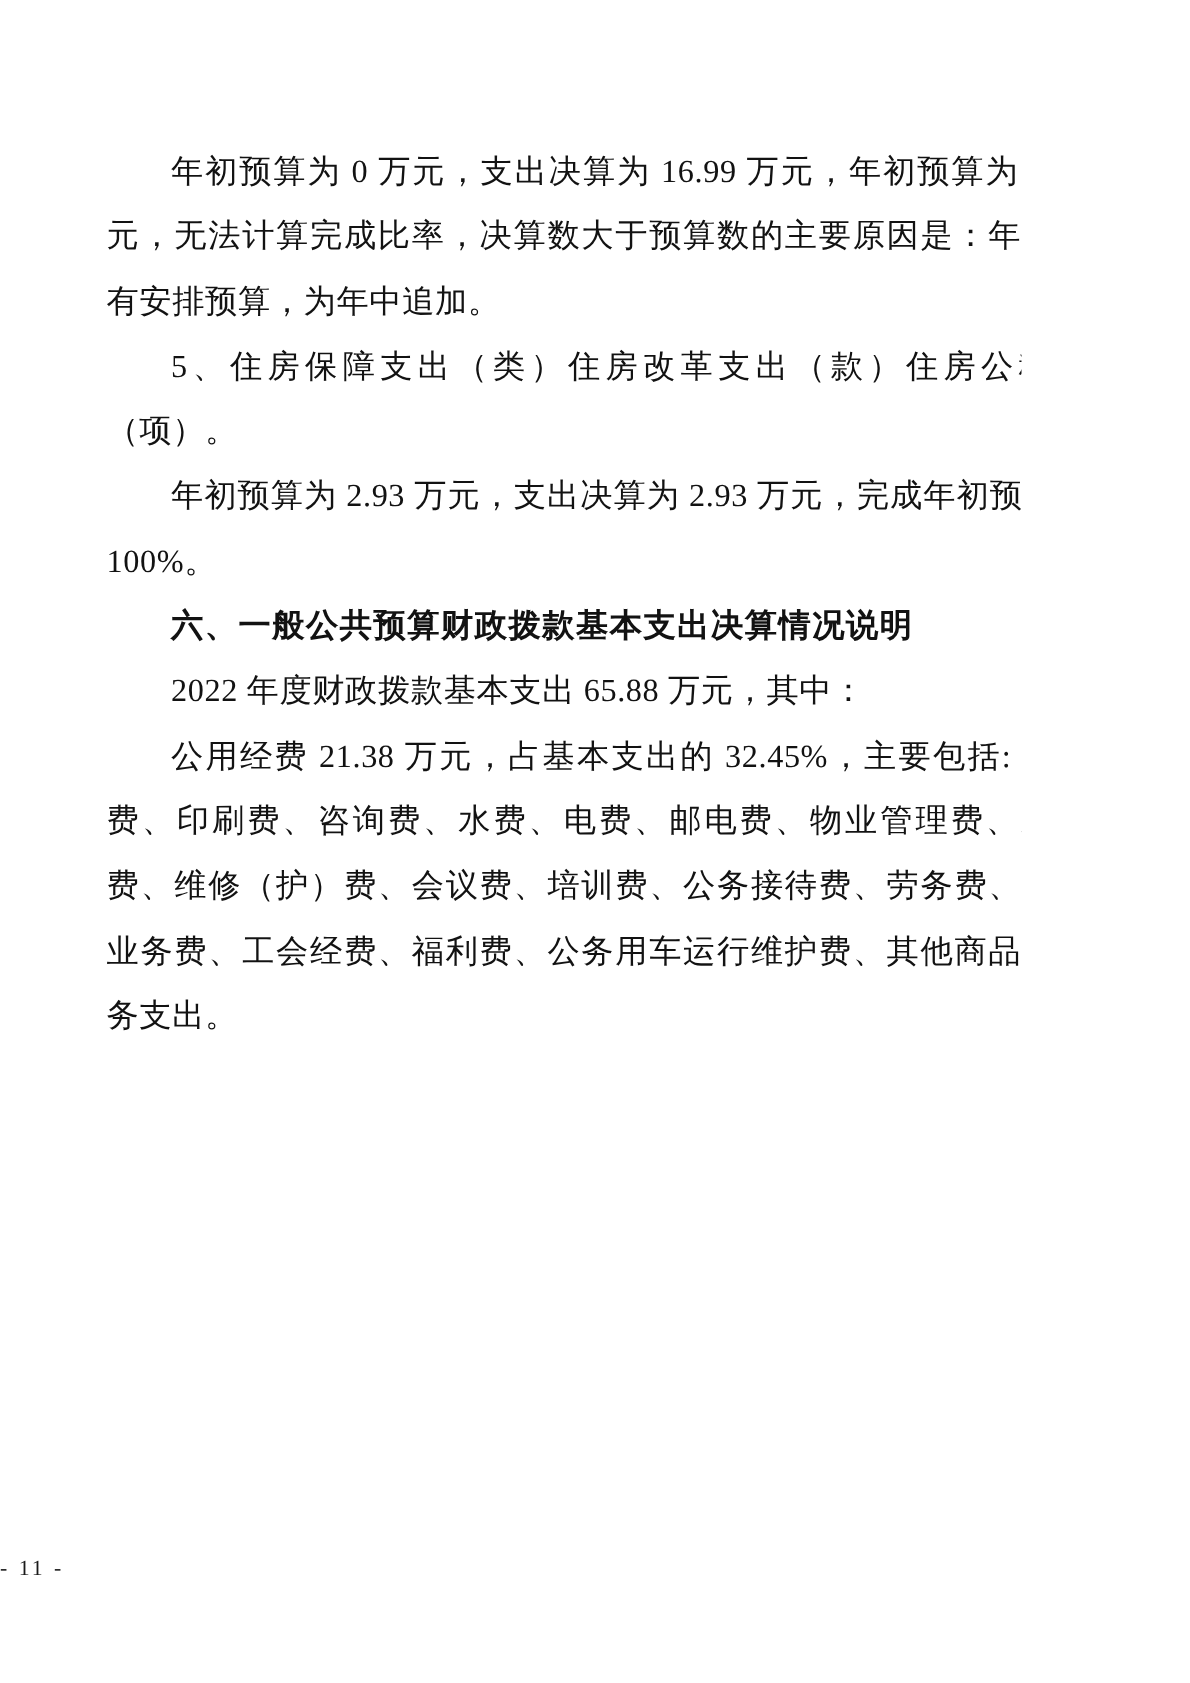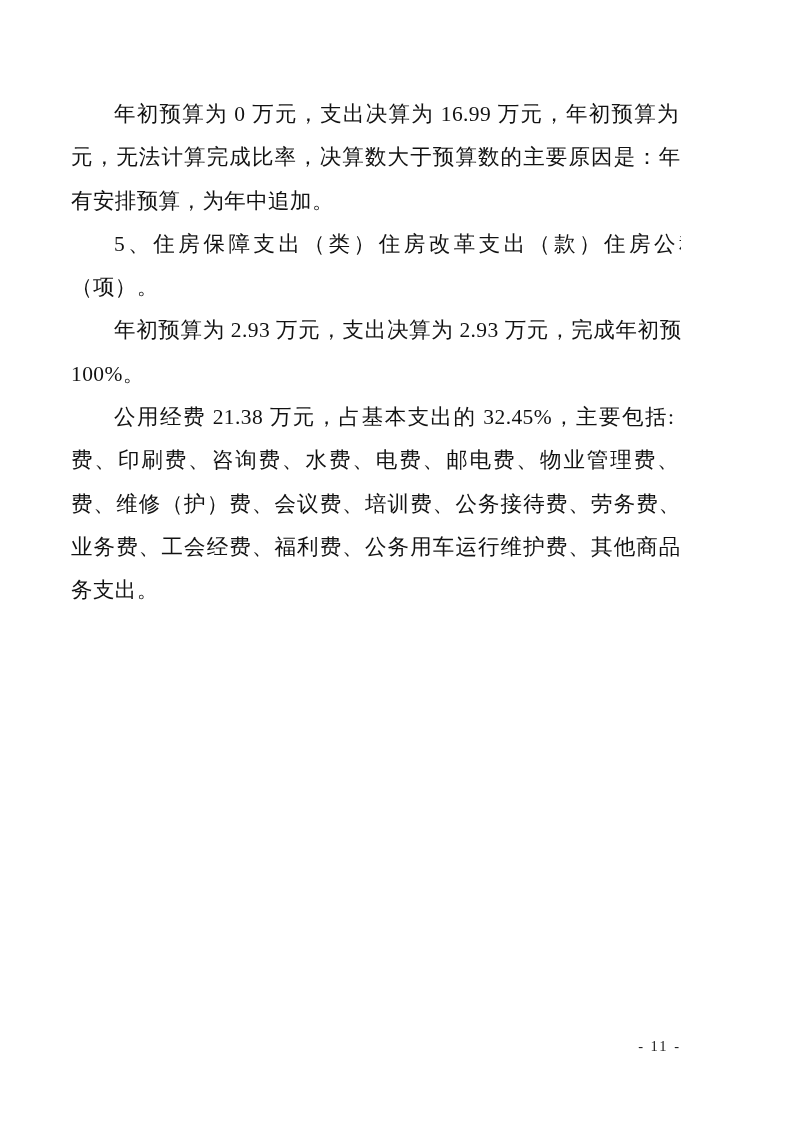--- a/index.html
+++ b/index.html
@@ -34,32 +34,34 @@
   }
   .para.heading {
     font-weight: bold;
     letter-spacing: 1px;
   }
   .footer {
     position: absolute;
     left: 0;
     right: 0;
     top: 1038px;
-    text-align: right;
+    text-align: left;
     font-size: 14.5px;
     letter-spacing: 2px;
     color: #1a1a1a;
     font-family: "Liberation Serif", "DejaVu Serif", serif;
   }
 </style>
 </head>
 <body>
 
 <div class="page">
   <div class="content">
     <p class="para">年初预算为 0 万元，支出决算为 16.99 万元，年初预算为 0 万元，无法计算完成比率，决算数大于预算数的主要原因是：年初没有安排预算，为年中追加。</p>
     <p class="para">5、住房保障支出（类）住房改革支出（款）住房公积金（项）。</p>
     <p class="para">年初预算为 2.93 万元，支出决算为 2.93 万元，完成年初预算的 100%。</p>
+    <p class="para heading">六、一般公共预算财政拨款基本支出决算情况说明</p>
+    <p class="para">2022 年度财政拨款基本支出 65.88 万元，其中：</p>
     <p class="para">公用经费 21.38 万元，占基本支出的 32.45%，主要包括: 办公费、印刷费、咨询费、水费、电费、邮电费、物业管理费、差旅费、维修（护）费、会议费、培训费、公务接待费、劳务费、委托业务费、工会经费、福利费、公务用车运行维护费、其他商品和服务支出。</p>
   </div>
 
   <div class="footer">- 11 -</div>
 </div>
 
 </body></html>

